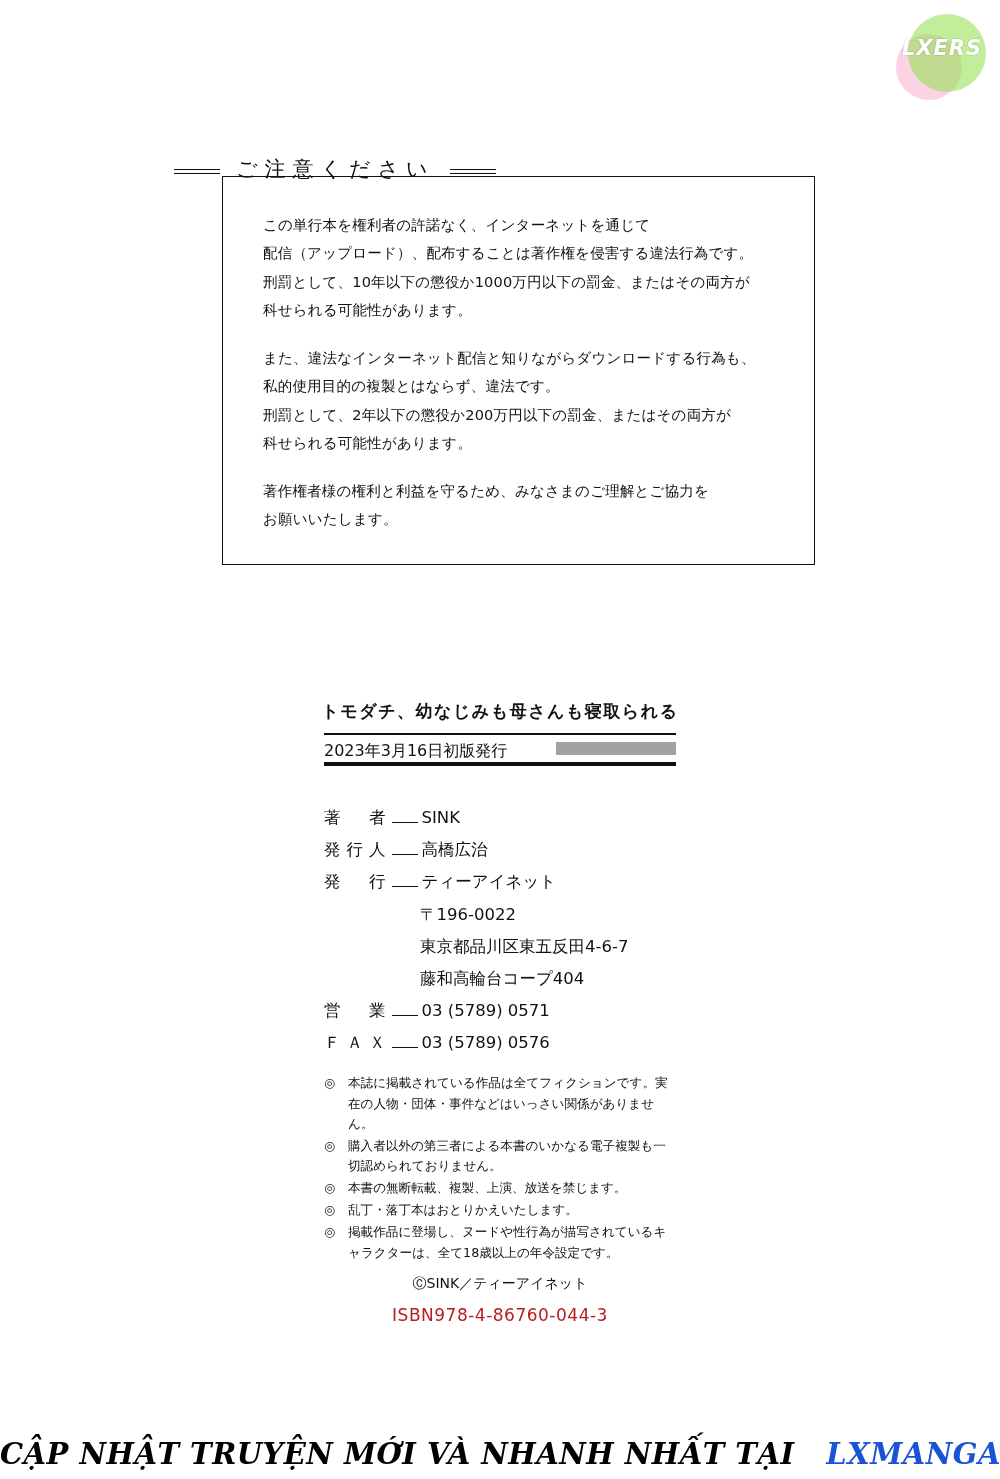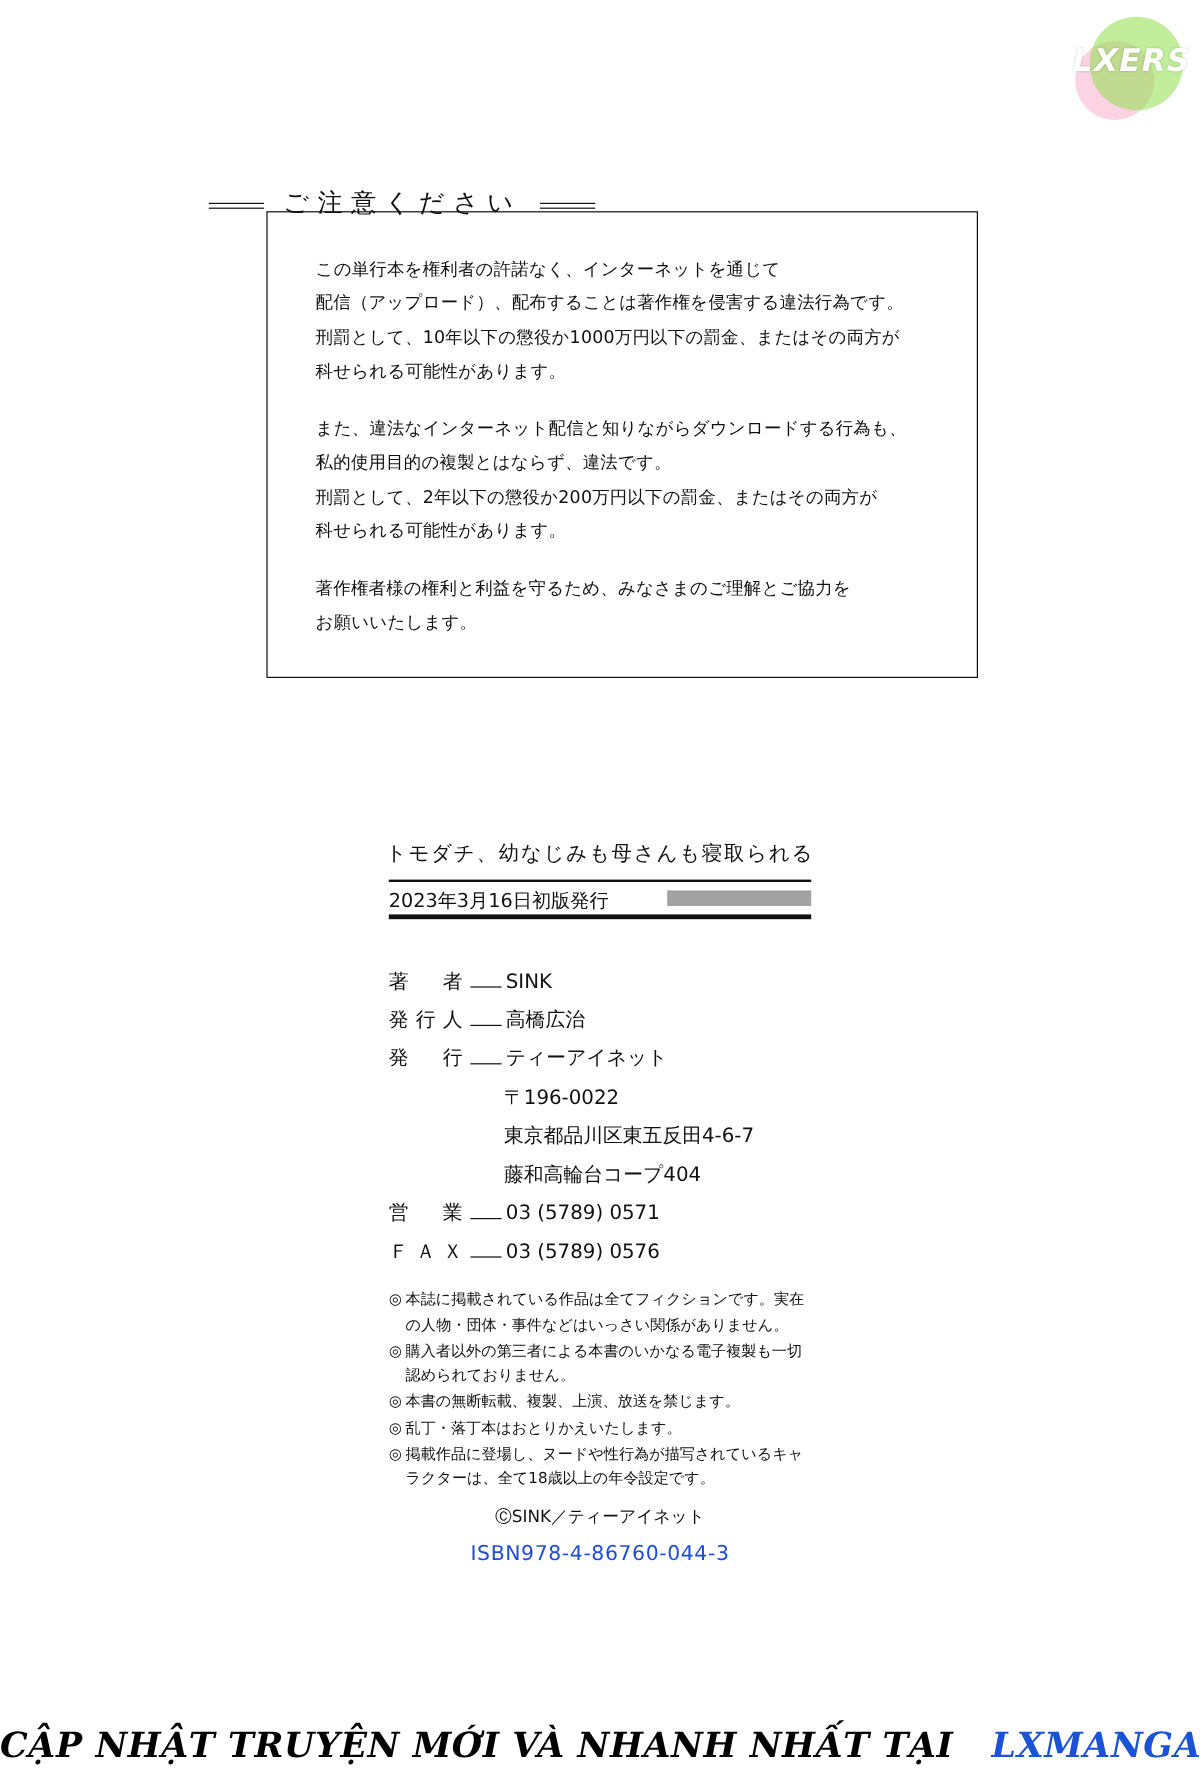--- a/index.html
+++ b/index.html
@@ -41,21 +41,21 @@
     opacity: 0.5;
   }
   .wm-text {
     position: absolute;
     left: 0; top: 28px;
     width: 96px;
     text-align: center;
     font-family: "DejaVu Sans", sans-serif;
     font-weight: bold;
     font-style: italic;
-    font-size: 26px;
+    font-size: 21px;
     letter-spacing: 1px;
     color: #ffffff;
     text-shadow: 0 0 2px rgba(0,0,0,0.25);
   }
 
   
   .notice-box {
     position: absolute;
     left: 222px;
     top: 176px;
@@ -106,21 +106,21 @@
   
   .colophon {
     position: absolute;
     left: 0;
     top: 700px;
     width: 1000px;
   }
   .colo-title {
     text-align: center;
     font-family: "DejaVu Sans", sans-serif;
-    font-weight: normal;
+    font-weight: bold;
     font-size: 17px;
     letter-spacing: 1.5px;
     color: #111;
     position: relative;
     padding-bottom: 6px;
   }
   .colo-title-rule {
     width: 352px;
     margin: 4px auto 0 auto;
     border-top: 2.5px solid #111;
@@ -183,37 +183,37 @@
     color: #111;
   }
   .note-item {
     display: flex;
     margin-bottom: 2px;
   }
   .note-mark {
     width: 14px;
     flex: 0 0 14px;
   }
-  .note-text { flex: 1 1 auto; }
+  .note-text { flex: 1 1 auto; margin-left: 10px; }
 
   .copyright-line {
     width: 352px;
     margin: 12px auto 0 auto;
     text-align: center;
     font-family: "DejaVu Sans", sans-serif;
     font-size: 14px;
     color: #111;
   }
   .isbn-line {
     width: 352px;
     margin: 12px auto 0 auto;
     text-align: center;
     font-family: "DejaVu Sans", sans-serif;
     font-size: 17px;
-    color: #1d4ed8;
+    color: #b91c1c;
     letter-spacing: 0.5px;
   }
 
   
   .banner {
     position: absolute;
     left: 0;
     bottom: 8px;
     width: 1000px;
     text-align: center;

